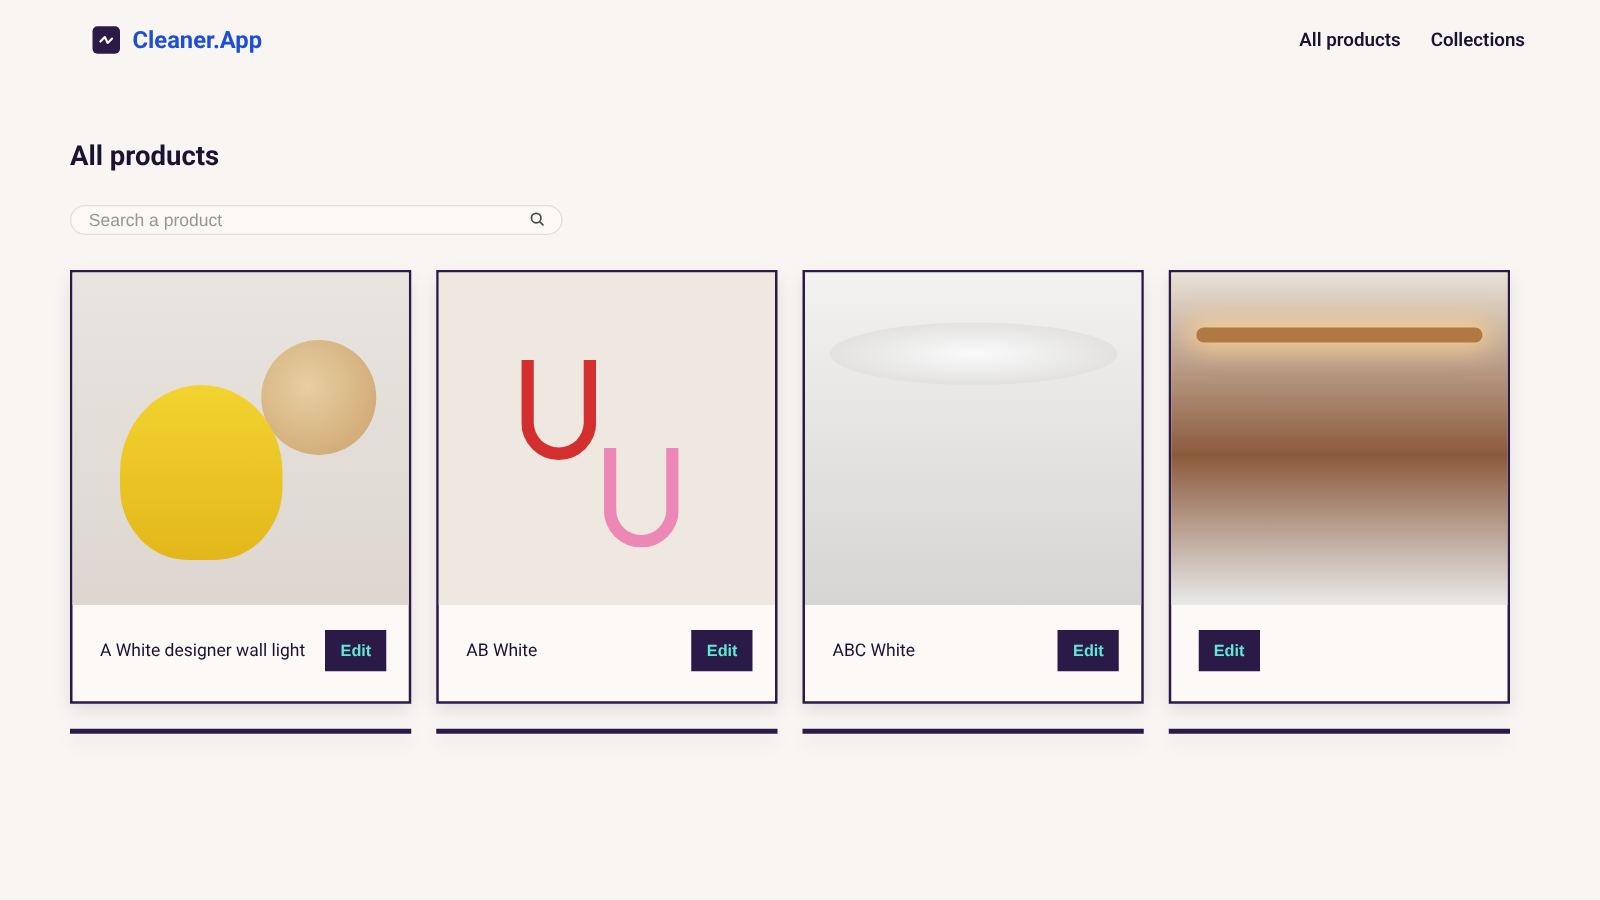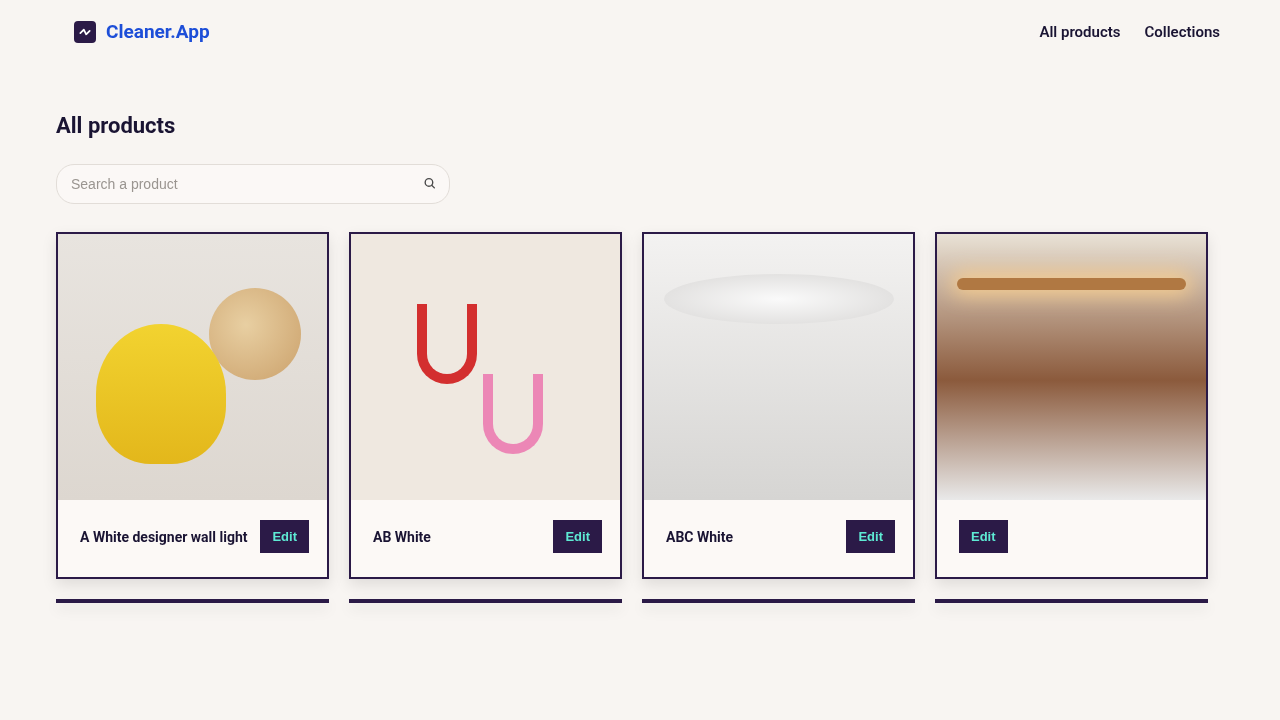--- a/index.html
+++ b/index.html
@@ -57,21 +57,21 @@
     color: #1a1433;
     margin-bottom: 26px;
   }
   .search-wrap {
     position: relative;
     width: 394px;
     margin-bottom: 28px;
   }
   .search-input {
     width: 100%;
-    height: 40px;
+    height: 24px;
     border: 1px solid #e2ddd8;
     border-radius: 18px;
     background: #fbf8f6;
     padding: 0 40px 0 14px;
     font-size: 14px;
     color: #1a1433;
     outline: none;
   }
   .search-input::placeholder { color: #9a9590; }
   .search-icon {
@@ -104,21 +104,21 @@
   }
   .card-footer {
     display: flex;
     align-items: center;
     justify-content: space-between;
     padding: 20px 18px 24px 22px;
     gap: 10px;
   }
   .card-title {
     font-size: 14px;
-    font-weight: 700;
+    font-weight: 400;
     color: #1a1433;
     flex: 1;
   }
   .edit-btn {
     background: #2b1a47;
     color: #5eead4;
     font-size: 13px;
     font-weight: 600;
     border: none;
     padding: 9px 12px;

